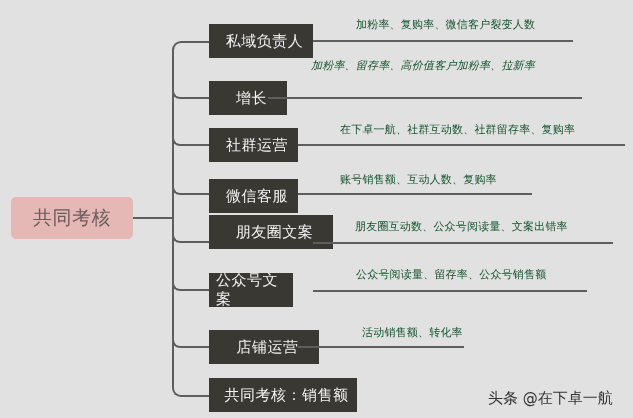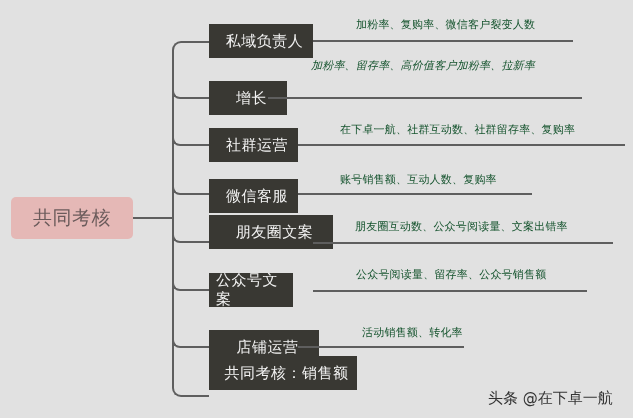--- a/index.html
+++ b/index.html
@@ -77,21 +77,21 @@
 </div>
 <div class="node" style="top:215px; width:124px;">
   <span>朋友圈文案</span>
 </div>
 <div class="node" style="top:273px; width:84px;">
   <span>公众号文案</span>
 </div>
 <div class="node" style="top:330px; width:110px;">
   <span>店铺运营</span>
 </div>
-<div class="node" style="top:356px; width:148px;">
+<div class="node" style="top:378px; width:148px;">
   <span>共同考核：销售额</span>
 </div>
 
 <div class="line" style="left:313px; top:40px; width:260px;"></div>
 <div class="line" style="left:268px; top:97px; width:314px;"></div>
 <div class="line" style="left:298px; top:144px; width:327px;"></div>
 <div class="line" style="left:298px; top:193px; width:234px;"></div>
 <div class="line" style="left:313px; top:242px; width:300px;"></div>
 <div class="line" style="left:313px; top:290px; width:274px;"></div>
 <div class="line" style="left:298px; top:346px; width:166px;"></div>

